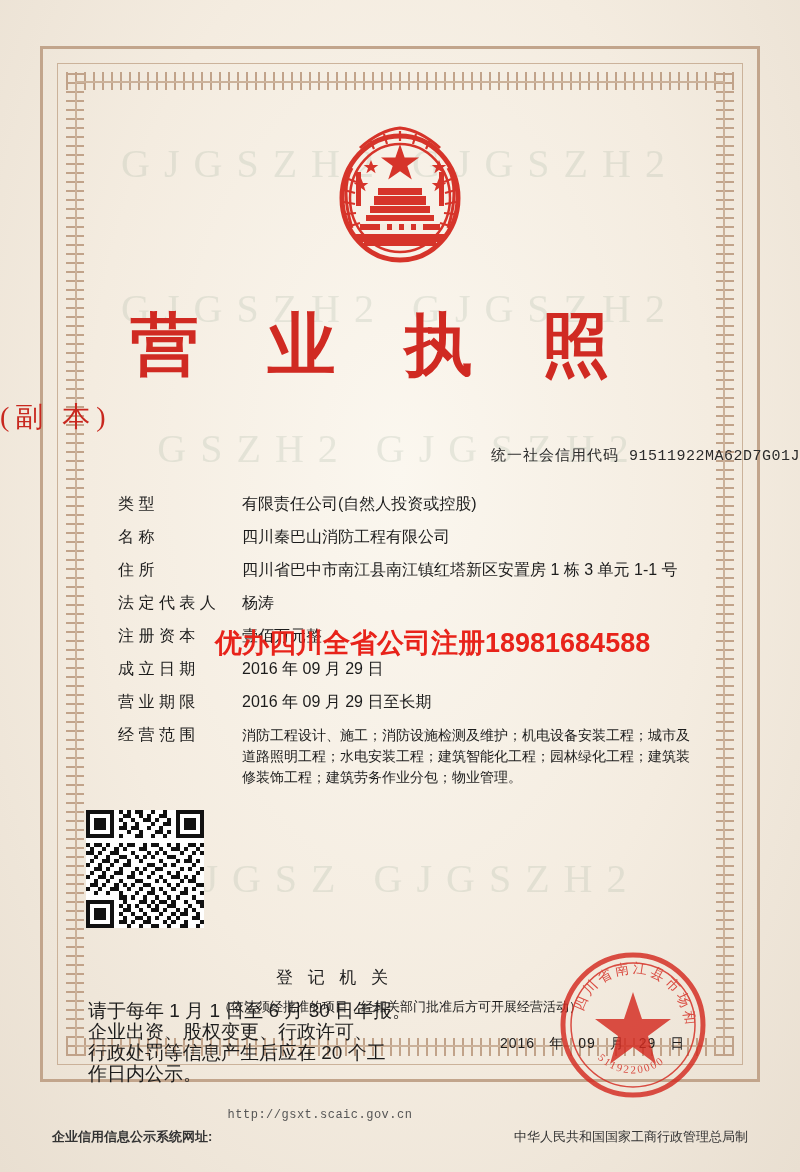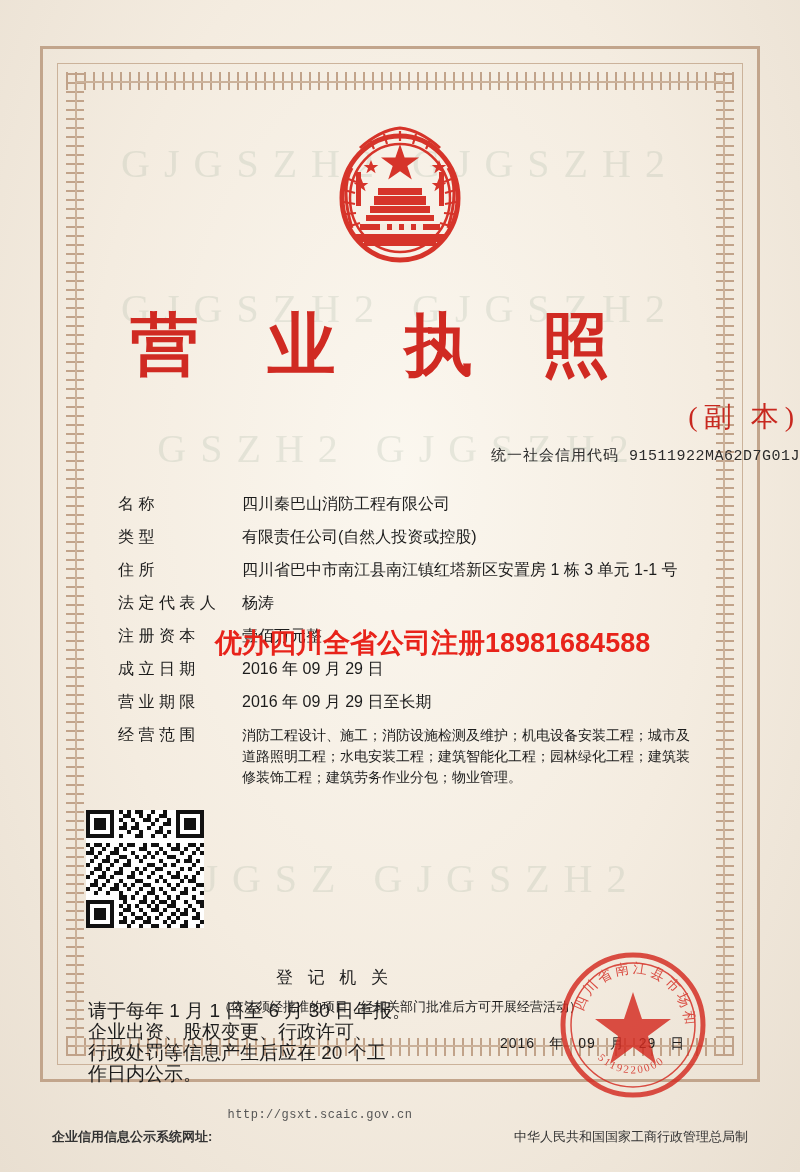--- a/index.html
+++ b/index.html
@@ -97,21 +97,21 @@
     font-weight: bold;
     font-size: 68px;
     letter-spacing: 26px;
     text-indent: 26px;
     color: #d02a22;
   }
   .subtitle {
     position: absolute;
     left: 0; top: 398px;
     width: 800px;
-    text-align: right;
+    text-align: left;
     font-family: "Liberation Serif", serif;
     font-size: 28px;
     letter-spacing: 6px;
     color: #c8281f;
   }
   .credit-code {
     position: absolute;
     left: 0; top: 446px;
     width: 800px;
     text-align: right;
@@ -309,27 +309,27 @@
   <div class="title">营 业 执 照</div>
   <div class="subtitle">(副  本)</div>
 
   <div class="credit-code">
     <span>统一社会信用代码</span><span class="num">91511922MA62D7G01J</span>
   </div>
 
   <div class="fields">
 
     <div class="field-row">
+      <div class="field-label">类        型</div>
+      <div class="field-value">有限责任公司(自然人投资或控股)</div>
+    </div>
+
+    <div class="field-row">
       <div class="field-label">名        称</div>
       <div class="field-value">四川秦巴山消防工程有限公司</div>
-    </div>
-
-    <div class="field-row">
-      <div class="field-label">类        型</div>
-      <div class="field-value">有限责任公司(自然人投资或控股)</div>
     </div>
 
     <div class="field-row">
       <div class="field-label">住        所</div>
       <div class="field-value">四川省巴中市南江县南江镇红塔新区安置房 1 栋 3 单元 1-1 号</div>
     </div>
 
     <div class="field-row">
       <div class="field-label lbl6">法 定 代 表 人</div>
       <div class="field-value">杨涛</div>

